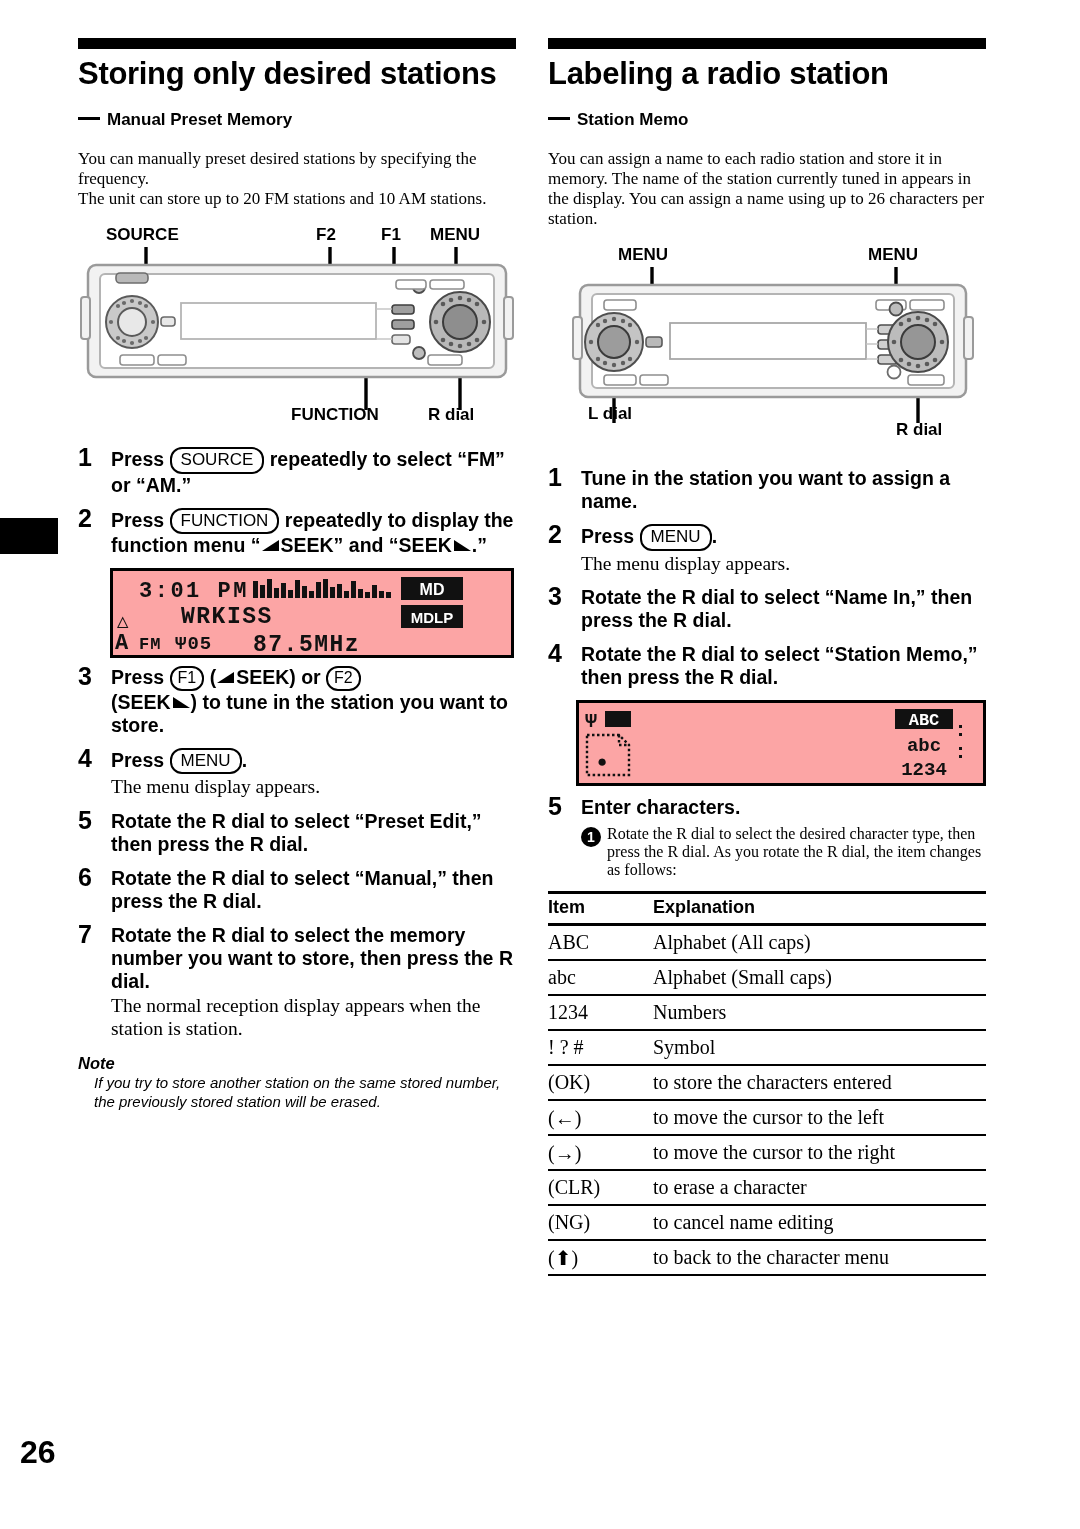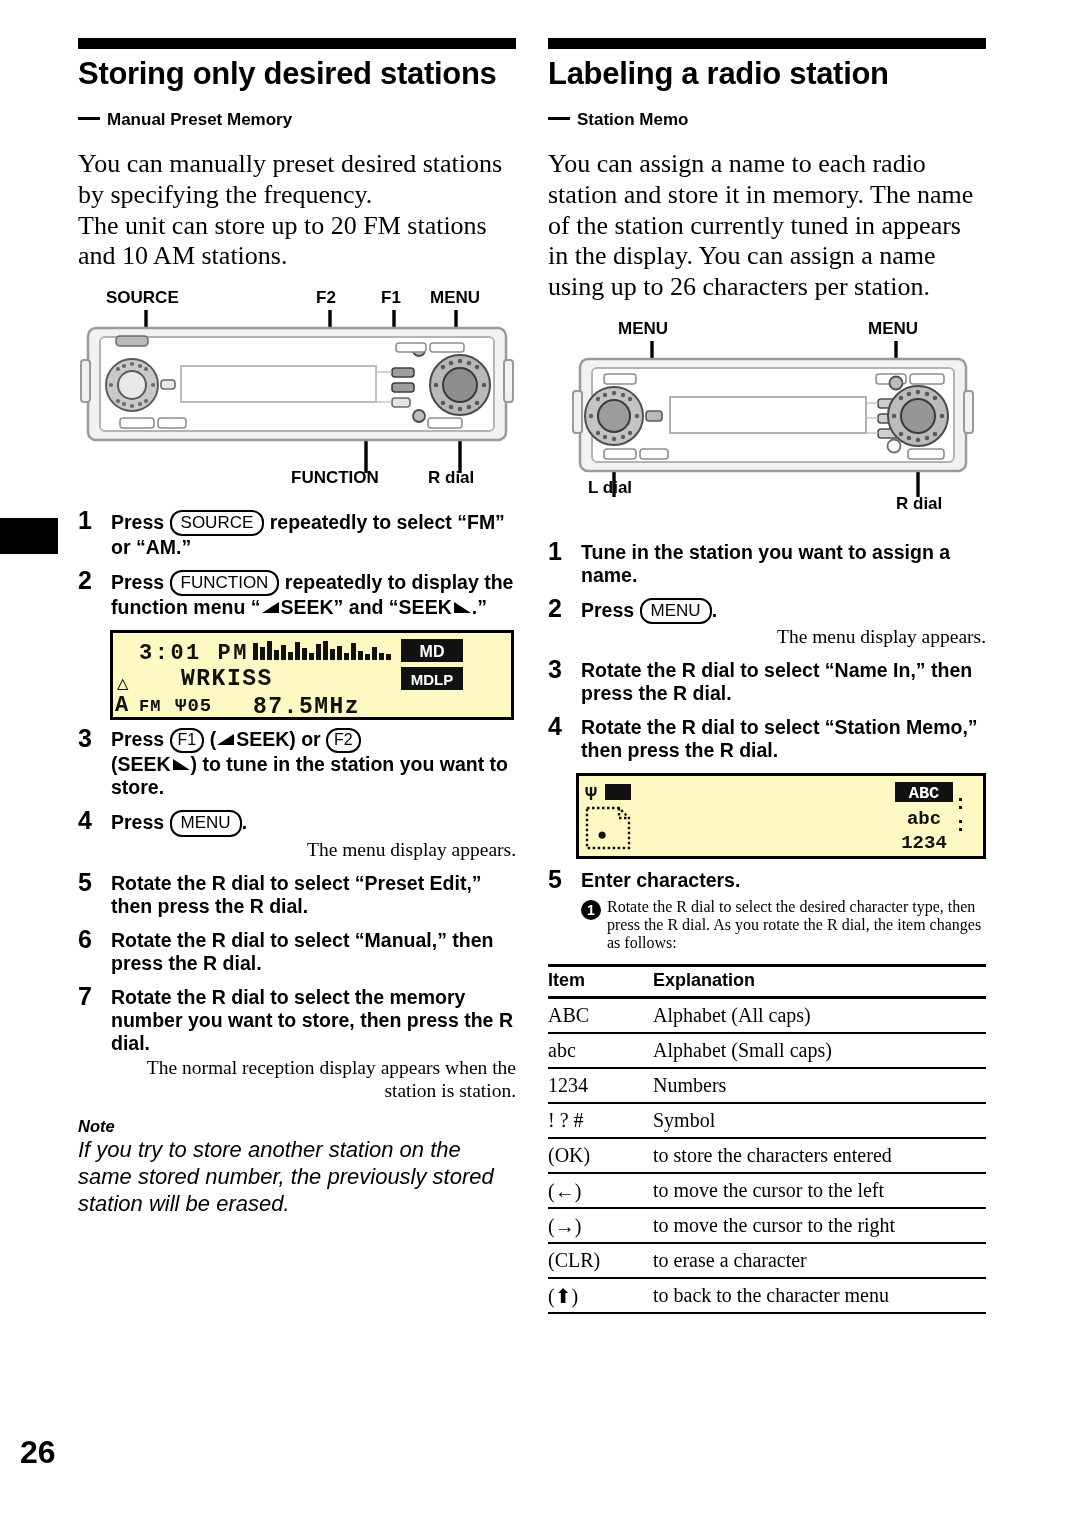--- a/index.html
+++ b/index.html
@@ -51,21 +51,21 @@
   }
   h2.sub-title .dash {
     display: inline-block;
     width: 22px;
     border-bottom: 3px solid #000;
     vertical-align: 5px;
     margin-right: 7px;
   }
   p.body-text {
     font-family: "Liberation Serif", serif;
-    font-size: 26px;
+    font-size: 17px;
     line-height: 1.18;
     margin: 0 0 16px 0;
     text-align: left;
   }
   
   .step {
     position: relative;
     padding-left: 33px;
     margin-bottom: 11px;
   }
@@ -84,21 +84,20 @@
     font-size: 19.5px;
     line-height: 1.18;
   }
   .step .sub {
     font-family: "Liberation Serif", serif;
     font-weight: normal;
     font-size: 19.5px;
     line-height: 1.2;
     display: block;
     margin-top: 1px;
-    text-align: right;
   }
   
   .btn {
     display: inline-block;
     border: 2px solid #000;
     border-radius: 12px;
     padding: 0px 9px 1px 9px;
     font-family: "Liberation Sans", sans-serif;
     font-weight: normal;
     font-size: 17px;
@@ -158,38 +157,38 @@
   .note-title {
     font-family: "Liberation Sans", sans-serif;
     font-weight: bold;
     font-style: italic;
     font-size: 16.5px;
     margin: 0;
   }
   .note-body {
     font-family: "Liberation Sans", sans-serif;
     font-style: italic;
-    font-size: 22px;
+    font-size: 15px;
     line-height: 1.22;
-    margin: 1px 0 0 0;
+    margin: 1px 0 0 16px;
   }
   
   .callout {
     position: absolute;
     font-family: "Liberation Sans", sans-serif;
     font-weight: bold;
     font-size: 17px;
     white-space: nowrap;
   }
   
   .unit-wrap { position: relative; width: 438px; }
   
   .lcd {
     border: 3px solid #000;
-    background: #fef9c3;
+    background: #fca5a5;
     position: relative;
     box-sizing: border-box;
   }
   
   table.item-table {
     border-collapse: collapse;
     width: 100%;
     font-family: "Liberation Serif", serif;
     font-size: 20px;
   }
@@ -626,20 +625,24 @@
         </tr>
         <tr>
           <td class="arrow-glyph">(→)</td>
           <td>to move the cursor to the right</td>
         </tr>
         <tr>
           <td>(CLR)</td>
           <td>to erase a character</td>
         </tr>
         <tr>
+          <td>(NG)</td>
+          <td>to cancel name editing</td>
+        </tr>
+        <tr>
           <td class="arrow-glyph">(⬆)</td>
           <td>to back to the character menu</td>
         </tr>
       </tbody>
     </table>
   </div>
 
   <div class="page-num">26</div>
 </div>
 

